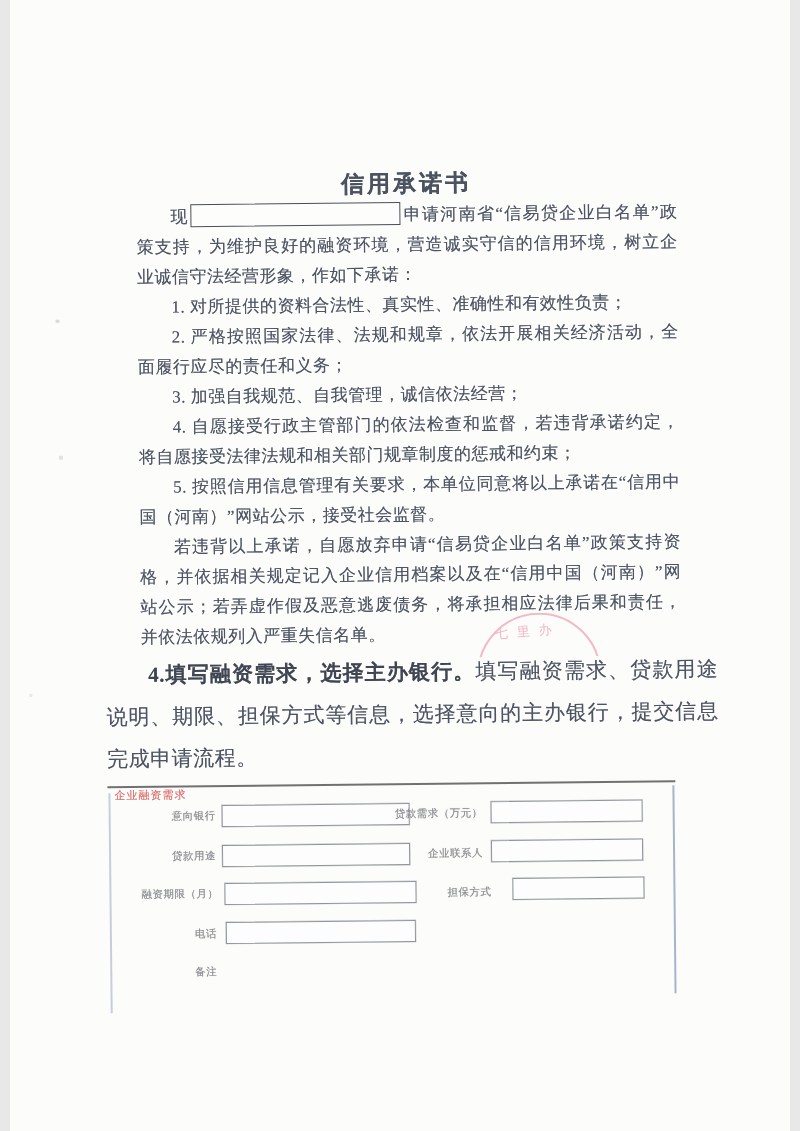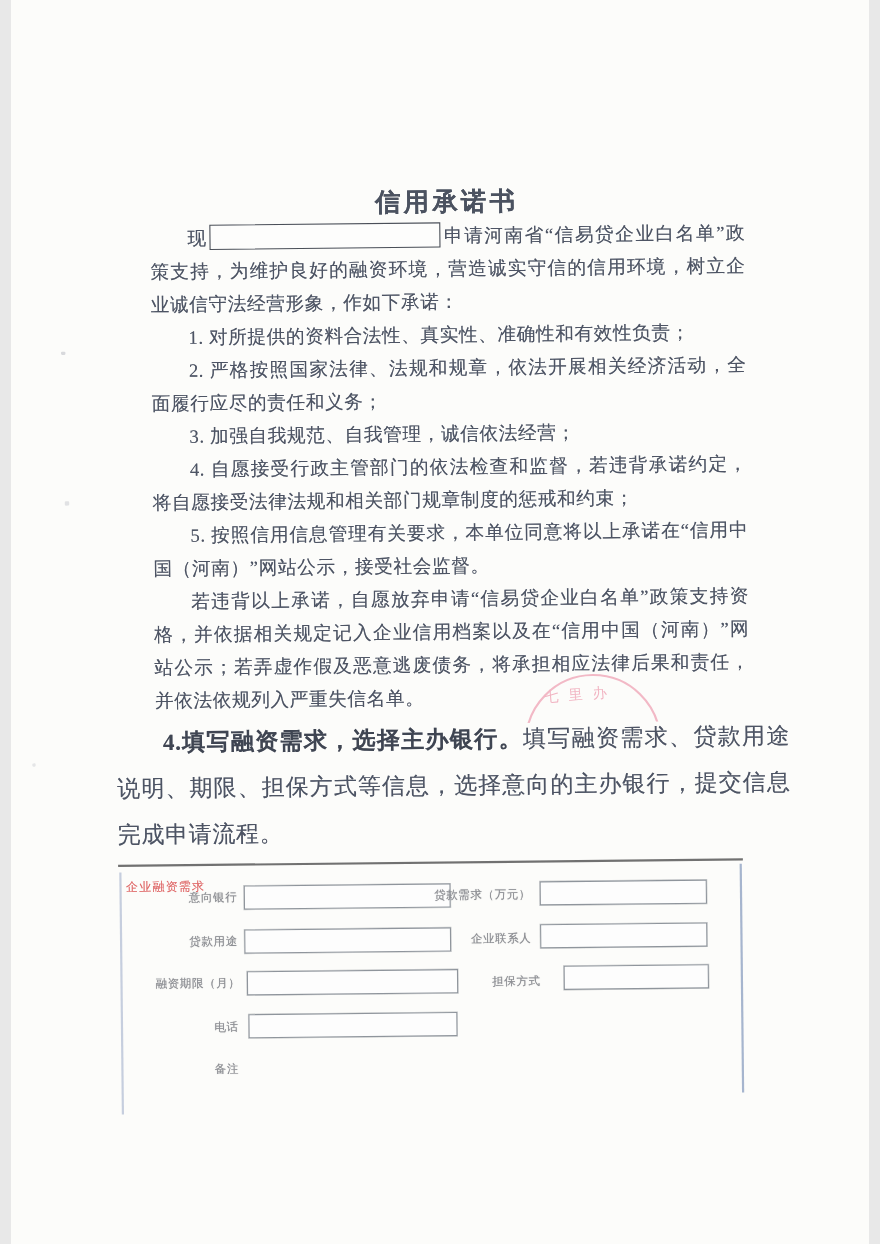--- a/index.html
+++ b/index.html
@@ -52,21 +52,21 @@
   .guide p{margin:0;text-indent:2em;}
   .guide strong{font-weight:700;color:#3f4552;}
 
   
   .form-shot{position:absolute;left:95px;top:783px;width:568px;height:234px;
     font-family:"Liberation Sans","DejaVu Sans",sans-serif;}
   .form-top{position:absolute;left:0;top:0;width:568px;height:2px;background:#585858;opacity:.85;}
   .form-left{position:absolute;left:1px;top:7px;width:1.5px;height:220px;background:#c6cede;}
   .form-right{position:absolute;left:565px;top:5px;width:2px;height:208px;background:#96a8c6;opacity:.85;}
   .form-legend{
-    position:absolute;left:7px;top:13px;
+    position:absolute;left:7px;top:2px;
     font-size:11px;color:#e06c6c;letter-spacing:1px;
     text-shadow:0 0 .6px rgba(224,108,108,.6);
   }
   .f-label{
     position:absolute;font-size:10.5px;color:#8e9095;text-align:right;
     letter-spacing:.5px;text-shadow:0 0 .7px rgba(120,120,125,.65);
     white-space:nowrap;
   }
   .f-input{
     position:absolute;height:20px;background:#fdfdfd;

